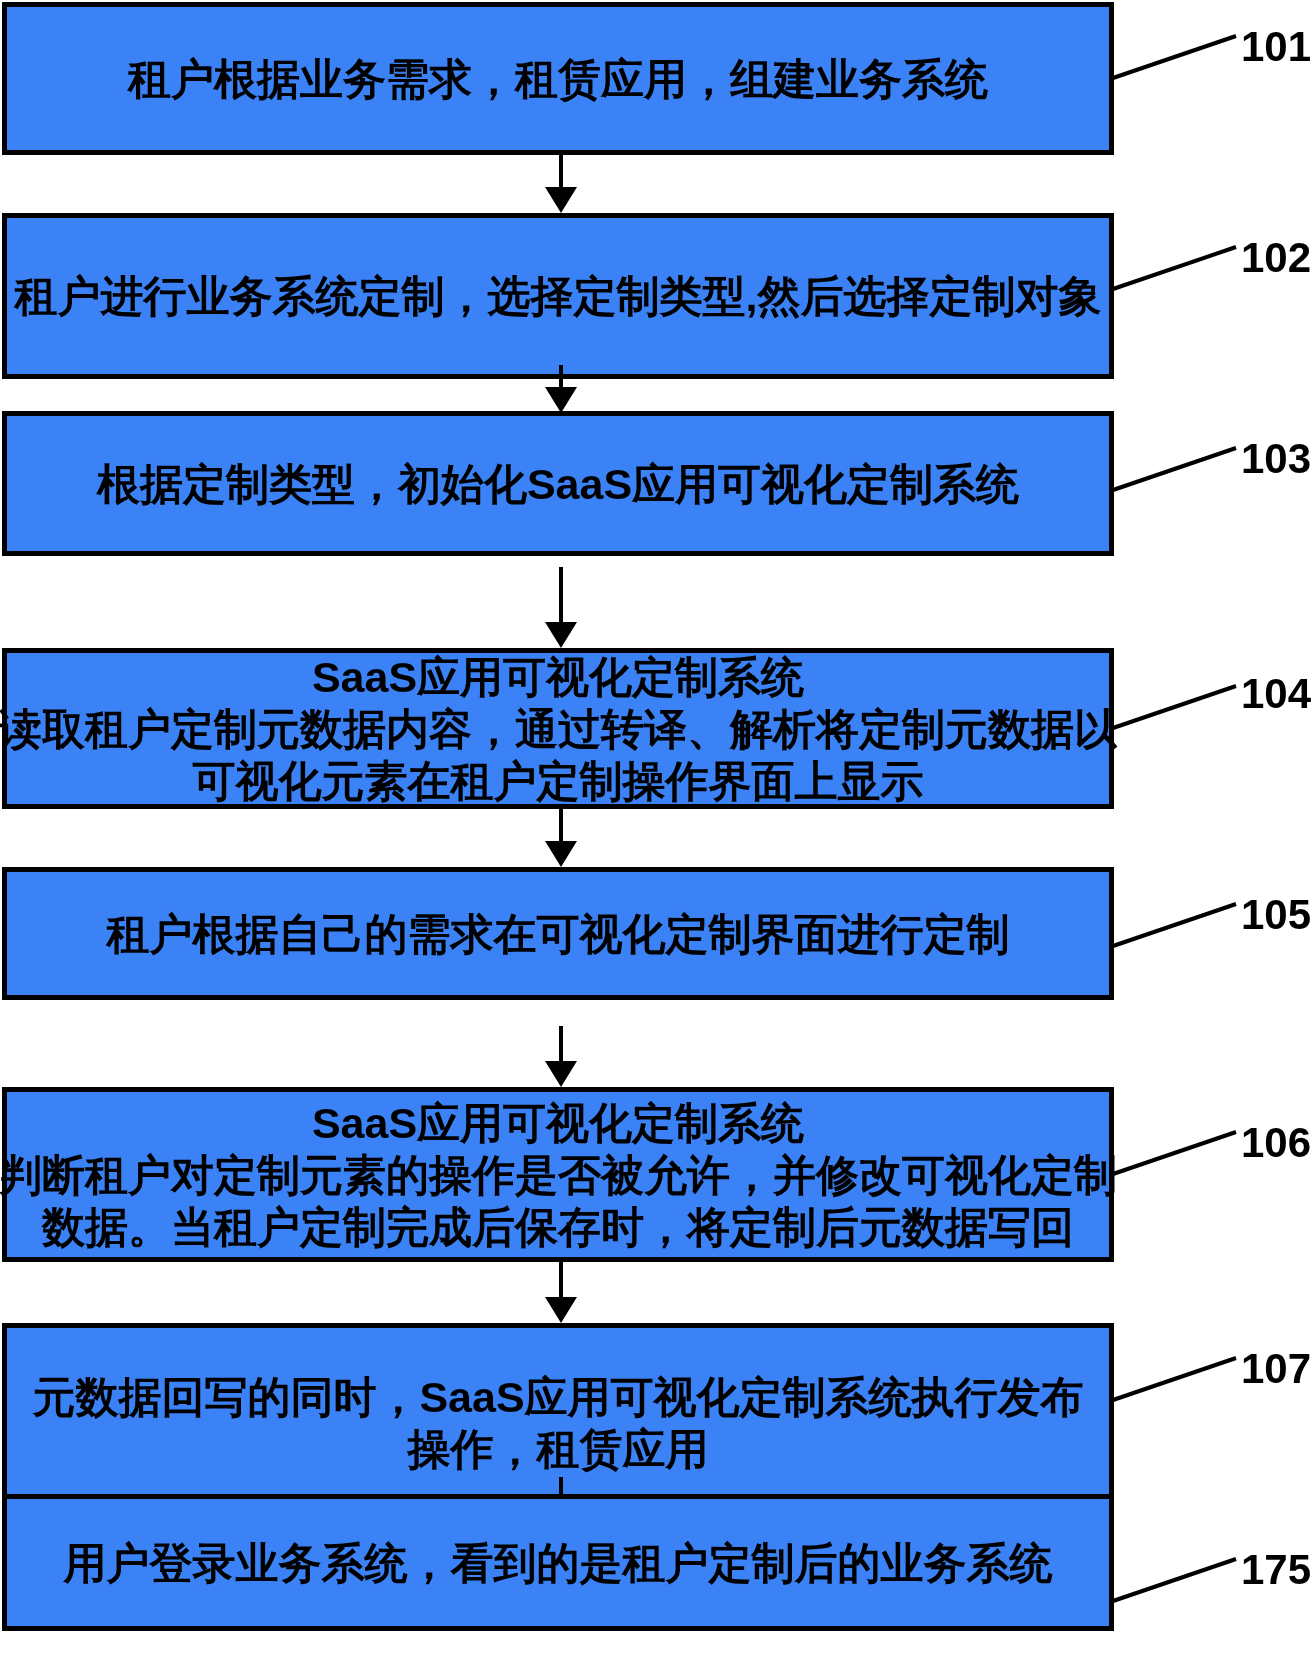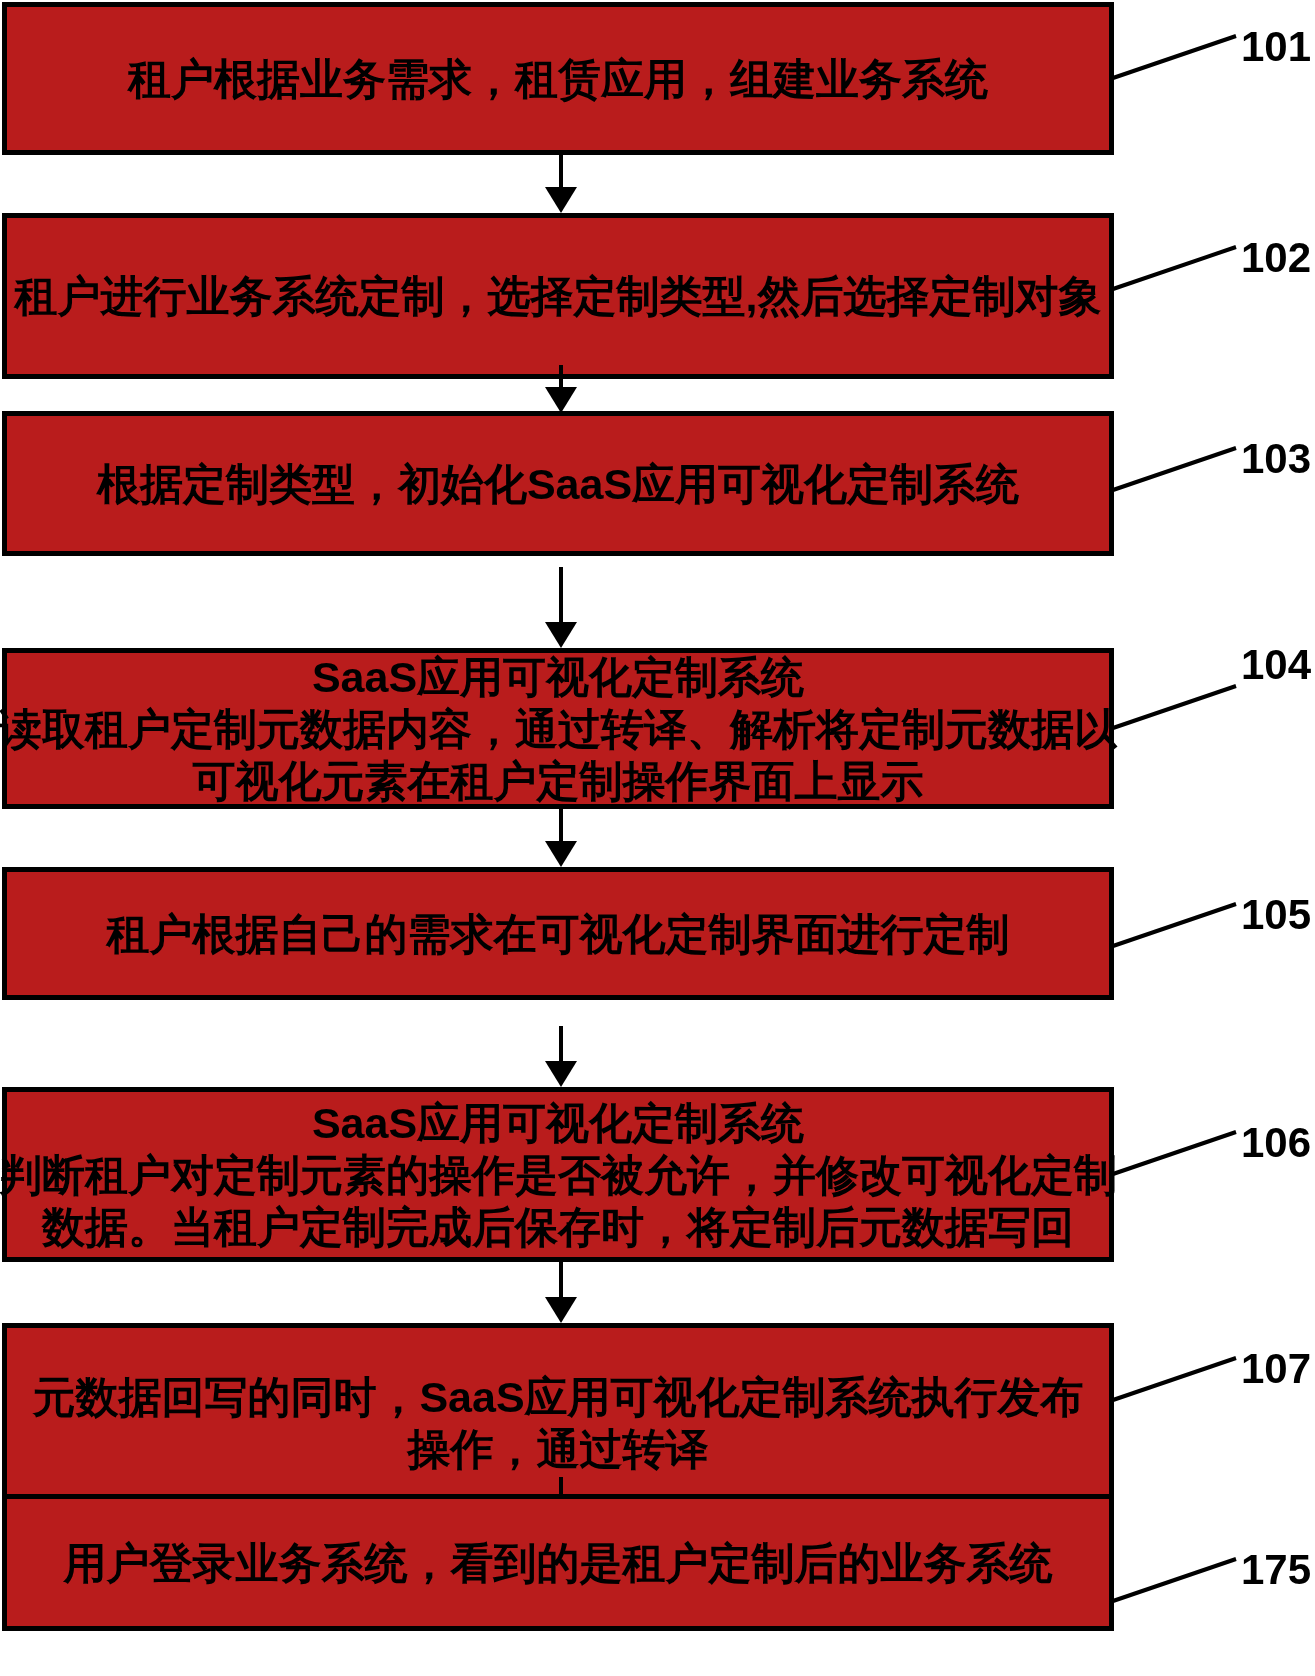--- a/index.html
+++ b/index.html
@@ -15,21 +15,21 @@
     position: absolute;
     left: 0; top: 0;
     width: 1315px; height: 1676px;
   }
   .box {
     position: absolute;
     left: 2px;
     width: 1112px;
     box-sizing: border-box;
     border: 5px solid #000000;
-    background: #b91c1c;
+    background: #3b82f6;
     display: flex;
     flex-direction: column;
     justify-content: center;
     align-items: center;
     text-align: right;
   }
   .box .tline {
     font-weight: bold;
     font-size: 43px;
     line-height: 52px;
@@ -114,21 +114,21 @@
   <div class="arrow" style="top:567px;height:81px">
     <div class="shaft" style="height:57px"></div>
     <div class="head"></div>
   </div>
 
   <div class="box" style="top:648px;height:161px">
     <div class="tline">SaaS应用可视化定制系统</div>
     <div class="tline">读取租户定制元数据内容，通过转译、解析将定制元数据以</div>
     <div class="tline">可视化元素在租户定制操作界面上显示</div>
   </div>
-  <div class="ref-label" style="top:644px">104</div>
+  <div class="ref-label" style="top:673px">104</div>
 
   <div class="arrow" style="top:809px;height:58px">
     <div class="shaft" style="height:34px"></div>
     <div class="head"></div>
   </div>
 
   <div class="box" style="top:867px;height:133px">
     <div class="tline">租户根据自己的需求在可视化定制界面进行定制</div>
   </div>
   <div class="ref-label" style="top:894px">105</div>
@@ -145,21 +145,21 @@
   </div>
   <div class="ref-label" style="top:1122px">106</div>
 
   <div class="arrow" style="top:1262px;height:61px">
     <div class="shaft" style="height:37px"></div>
     <div class="head"></div>
   </div>
 
   <div class="box" style="top:1323px;height:200px">
     <div class="tline">元数据回写的同时，SaaS应用可视化定制系统执行发布</div>
-    <div class="tline">操作，通过转译</div>
+    <div class="tline">操作，租赁应用</div>
   </div>
   <div class="ref-label" style="top:1348px">107</div>
 
   <div class="arrow" style="top:1477px;height:56px">
     <div class="shaft" style="height:32px"></div>
     <div class="head"></div>
   </div>
 
   <div class="box" style="top:1494px;height:137px">
     <div class="tline">用户登录业务系统，看到的是租户定制后的业务系统</div>

